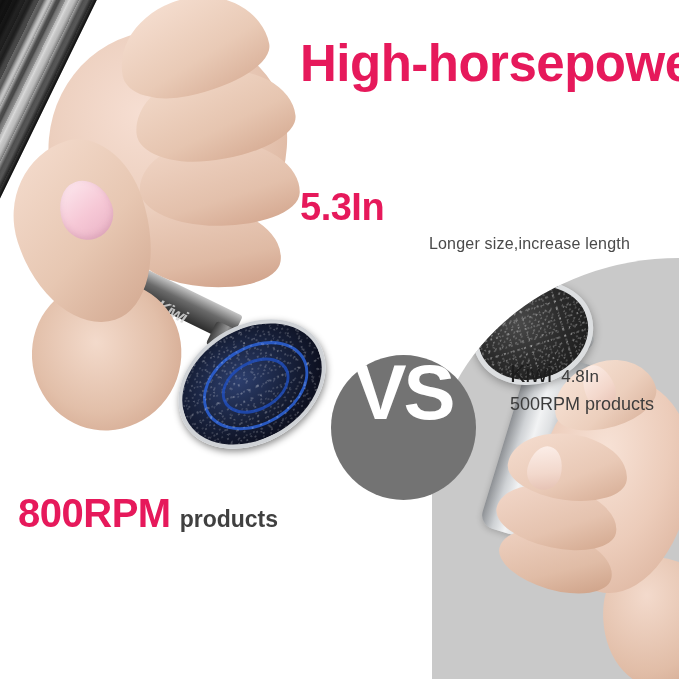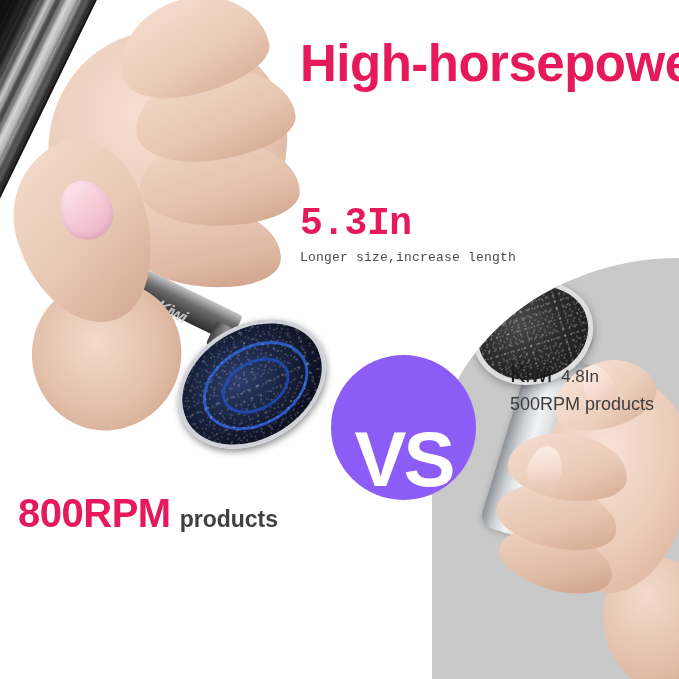--- a/index.html
+++ b/index.html
@@ -41,38 +41,38 @@
     color: #e6195b;
     letter-spacing: -0.5px;
     white-space: nowrap;
     line-height: 1.1;
   }
 
   
   .spec-main {
     position: absolute;
     left: 300px;
-    top: 204px;
+    top: 188px;
     width: 330px;
-    font-family: Liberation Mono, monospace;
   }
   .spec-main .value {
     font-size: 38px;
     font-weight: bold;
     color: #e6195b;
     line-height: 1.05;
     letter-spacing: -0.5px;
   }
   .spec-main .desc {
     margin-top: 6px;
-    font-size: 13px;
+    font-size: 16px;
     color: #4a4a4a;
     line-height: 1.26;
     font-weight: 300;
     letter-spacing: 0.2px;
+    text-align: right;
   }
 
   
   .spec-other {
     position: absolute;
     left: 510px;
     top: 362px;
     width: 180px;
   }
   .spec-other .row1 {
@@ -99,23 +99,23 @@
   }
 
   
   .vs-badge {
     position: absolute;
     left: 331px;
     top: 355px;
     width: 145px;
     height: 145px;
     border-radius: 50%;
-    background: #8b5cf6;
+    background: #737373;
     display: flex;
-    align-items: flex-end;
+    align-items: flex-start;
     justify-content: center;
     z-index: 6;
   }
   .vs-badge .vs-text {
     color: #ffffff;
     font-size: 78px;
     font-weight: bold;
     letter-spacing: -3px;
     line-height: 1;
     transform: translateY(-2px);

